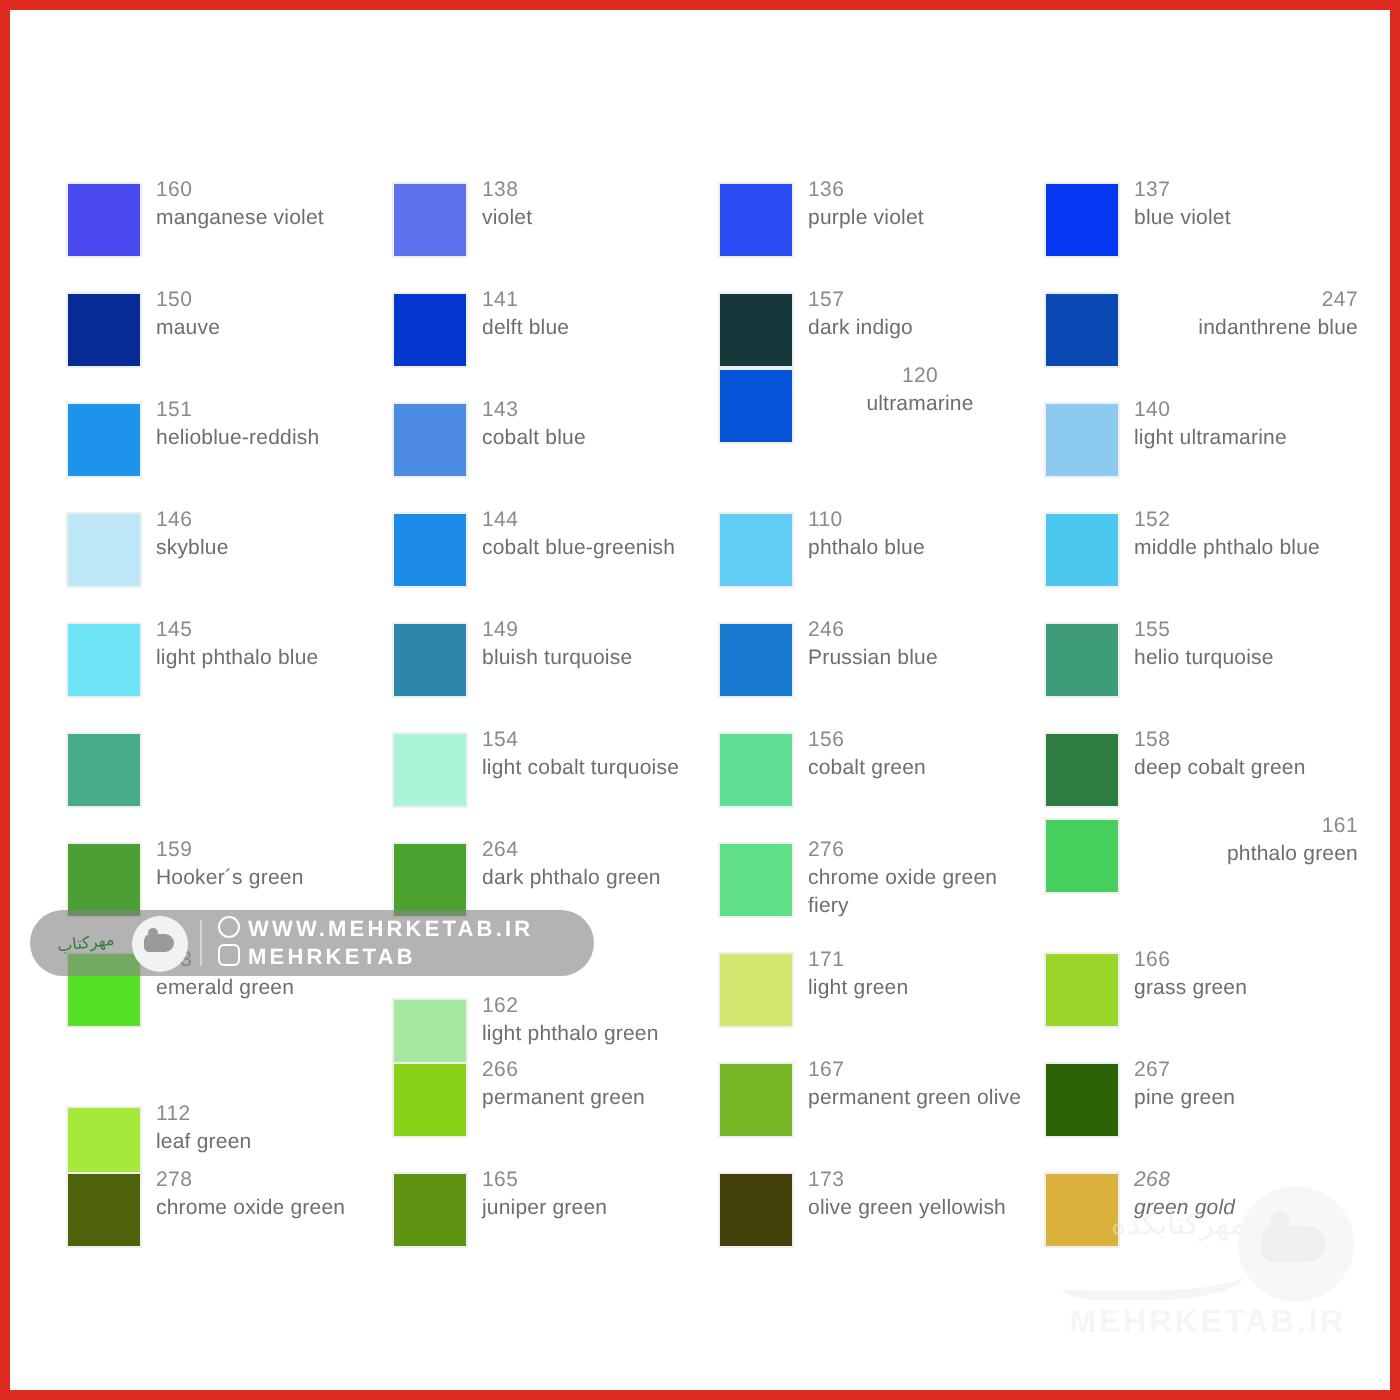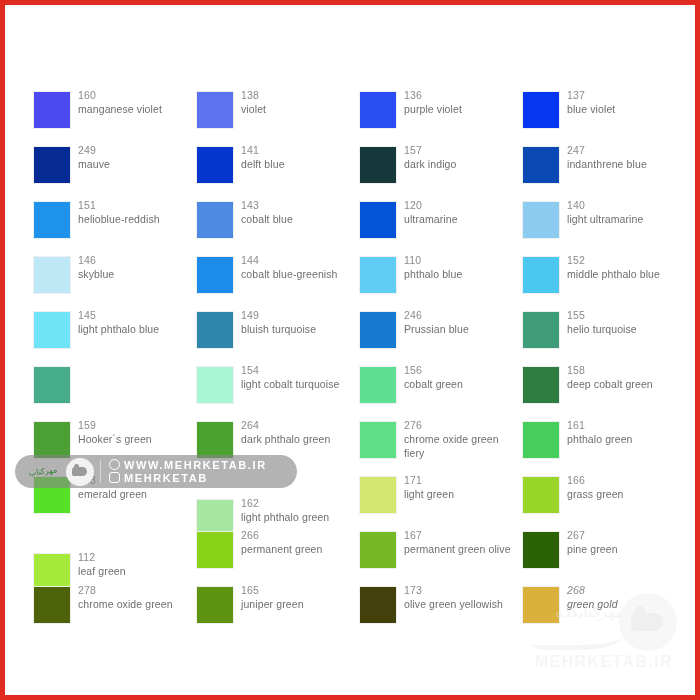--- a/index.html
+++ b/index.html
@@ -229,60 +229,60 @@
       <div class="swatch-cell" style="left: 489px; top: 0px;">
         <div class="swatch-chip" title="blue violet" style="background: rgb(5, 55, 242);"></div>
         <div class="swatch-text">
           <div class="swatch-code">137</div>
           <div class="swatch-name">blue violet</div>
         </div>
       </div>
       <div class="swatch-cell" style="left: 0px; top: 55px;">
         <div class="swatch-chip" title="mauve" style="background: rgb(6, 43, 149);"></div>
         <div class="swatch-text">
-          <div class="swatch-code">249</div>
+          <div class="swatch-code">150</div>
           <div class="swatch-name">mauve</div>
         </div>
       </div>
       <div class="swatch-cell" style="left: 163px; top: 55px;">
         <div class="swatch-chip" title="delft blue" style="background: rgb(5, 55, 207);"></div>
         <div class="swatch-text">
           <div class="swatch-code">141</div>
           <div class="swatch-name">delft blue</div>
         </div>
       </div>
       <div class="swatch-cell" style="left: 326px; top: 55px;">
         <div class="swatch-chip" title="dark indigo" style="background: rgb(22, 56, 58);"></div>
         <div class="swatch-text">
           <div class="swatch-code">157</div>
           <div class="swatch-name">dark indigo</div>
         </div>
       </div>
-      <div class="swatch-cell" style="left: 489px; top: 55px;">
+      <div class="swatch-cell" style="left: 489px; top: 55px; text-align: right;">
         <div class="swatch-chip" title="indanthrene blue" style="background: rgb(11, 73, 180);"></div>
         <div class="swatch-text">
           <div class="swatch-code">247</div>
           <div class="swatch-name">indanthrene blue</div>
         </div>
       </div>
       <div class="swatch-cell" style="left: 0px; top: 110px;">
         <div class="swatch-chip" title="helioblue-reddish" style="background: rgb(30, 147, 236);"></div>
         <div class="swatch-text">
           <div class="swatch-code">151</div>
           <div class="swatch-name">helioblue-reddish</div>
         </div>
       </div>
       <div class="swatch-cell" style="left: 163px; top: 110px;">
         <div class="swatch-chip" title="cobalt blue" style="background: rgb(77, 138, 228);"></div>
         <div class="swatch-text">
           <div class="swatch-code">143</div>
           <div class="swatch-name">cobalt blue</div>
         </div>
       </div>
-      <div class="swatch-cell" style="left: 326px; top: 110px;">
+      <div class="swatch-cell" style="left: 326px; top: 93px; text-align: center;">
         <div class="swatch-chip" title="ultramarine" style="background: rgb(5, 83, 214);"></div>
         <div class="swatch-text">
           <div class="swatch-code">120</div>
           <div class="swatch-name">ultramarine</div>
         </div>
       </div>
       <div class="swatch-cell" style="left: 489px; top: 110px;">
         <div class="swatch-chip" title="light ultramarine" style="background: rgb(141, 202, 240);"></div>
         <div class="swatch-text">
           <div class="swatch-code">140</div>
@@ -383,21 +383,21 @@
           <div class="swatch-name">dark phthalo green</div>
         </div>
       </div>
       <div class="swatch-cell" style="left: 326px; top: 330px;">
         <div class="swatch-chip" title="chrome oxide green fiery" style="background: rgb(95, 224, 134);"></div>
         <div class="swatch-text">
           <div class="swatch-code">276</div>
           <div class="swatch-name">chrome oxide green fiery</div>
         </div>
       </div>
-      <div class="swatch-cell" style="left: 489px; top: 330px;">
+      <div class="swatch-cell" style="left: 489px; top: 318px; text-align: right;">
         <div class="swatch-chip" title="phthalo green" style="background: rgb(71, 207, 94);"></div>
         <div class="swatch-text">
           <div class="swatch-code">161</div>
           <div class="swatch-name">phthalo green</div>
         </div>
       </div>
       <div class="swatch-cell" style="left: 0px; top: 385px;">
         <div class="swatch-chip" title="emerald green" style="background: rgb(85, 225, 37);"></div>
         <div class="swatch-text">
           <div class="swatch-code">163</div>

